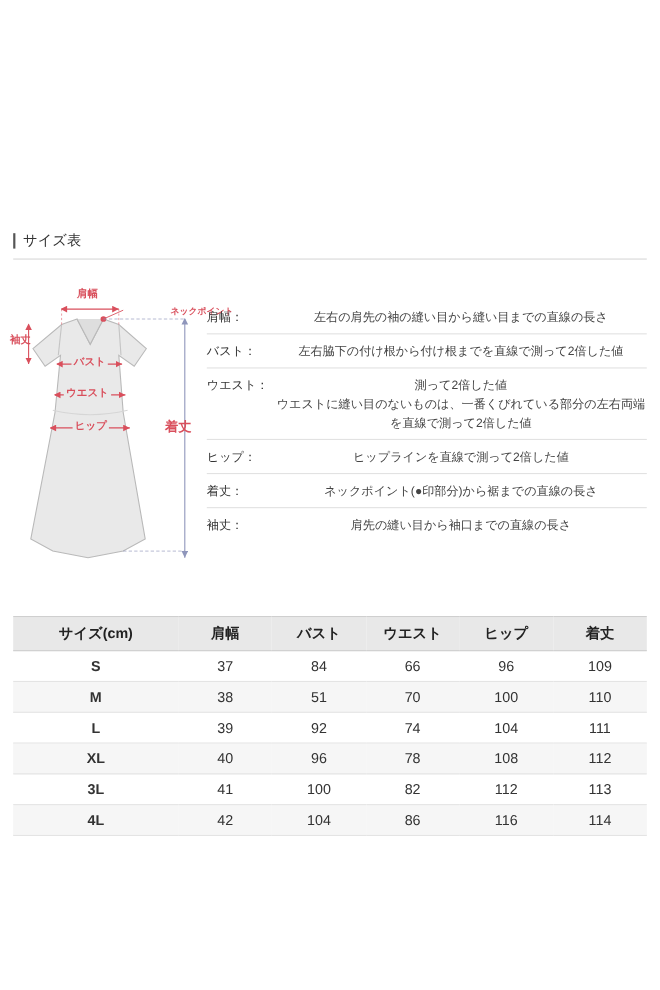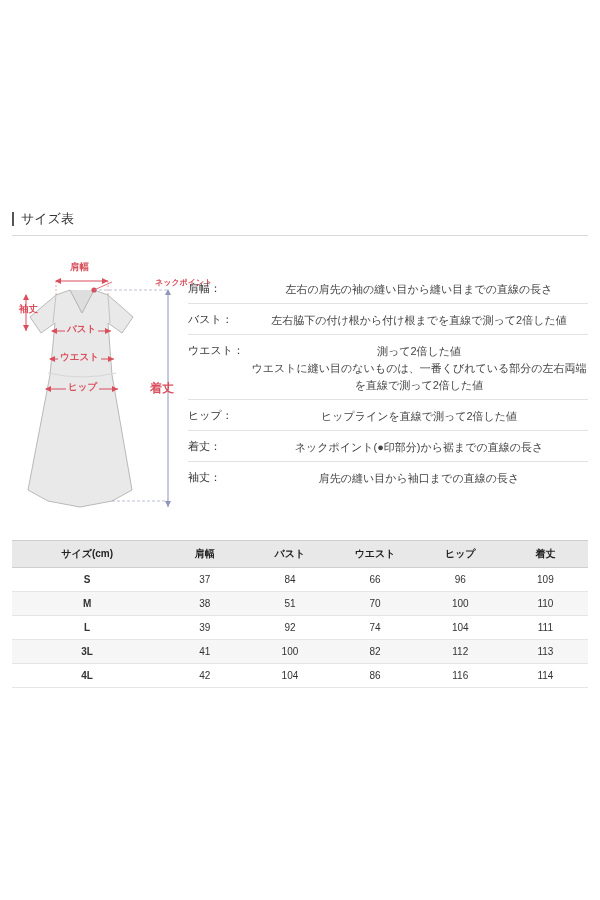--- a/index.html
+++ b/index.html
@@ -73,24 +73,24 @@
   }
   .def-sep {
     height: 1px;
     background: #e2e2e2;
     margin: 5px 0 5px 0;
   }
 
   
   .size-table {
     position: absolute;
-    left: 12px; top: 540px;
+    left: 12px; top: 560px;
     width: 576px;
     border-collapse: collapse;
-    font-size: 10px;
+    font-size: 13px;
   }
   .size-table th, .size-table td {
     text-align: center;
     padding: 4px 0 4px 0;
     border: none;
   }
   .size-table thead th {
     background: #e8e8e8;
     font-weight: bold;
     color: #222;
@@ -169,21 +169,21 @@
 
       <line x1="38" y1="134" x2="110" y2="134" stroke="#d94f5c" stroke-width="1" marker-start="url(#arrL)" marker-end="url(#arrR)"></line>
 
       <line x1="160" y1="35" x2="160" y2="252" stroke="#8f96bb" stroke-width="1" marker-start="url(#arrLb)" marker-end="url(#arrRb)"></line>
       <line x1="86" y1="35" x2="160" y2="35" stroke="#8f96bb" stroke-width="0.6" stroke-dasharray="3,2"></line>
       <line x1="104" y1="246" x2="160" y2="246" stroke="#8f96bb" stroke-width="0.6" stroke-dasharray="3,2"></line>
     </svg>
 
     <div style="position:absolute;left:62px;top:6px;font-size:9.5px;color:#d94f5c;font-weight:bold;">肩幅</div>
     <div style="position:absolute;left:100px;top:22px;font-size:8px;color:#d94f5c;font-weight:bold;white-space:nowrap;padding-left:47px;">ネックポイント</div>
-    <div style="position:absolute;left:11px;top:48px;font-size:9.5px;color:#d94f5c;font-weight:bold;">袖丈</div>
+    <div style="position:absolute;left:1px;top:48px;font-size:9.5px;color:#d94f5c;font-weight:bold;">袖丈</div>
     <div style="position:absolute;left:57px;top:68px;font-size:9.5px;color:#d94f5c;font-weight:bold;background:#e9e9e9;padding:0 2px;">バスト</div>
     <div style="position:absolute;left:50px;top:96px;font-size:9.5px;color:#d94f5c;font-weight:bold;background:#e9e9e9;padding:0 2px;">ウエスト</div>
     <div style="position:absolute;left:58px;top:126px;font-size:9.5px;color:#d94f5c;font-weight:bold;background:#e9e9e9;padding:0 2px;">ヒップ</div>
     <div style="position:absolute;left:142px;top:125px;font-size:12px;color:#d94f5c;font-weight:bold;">着丈</div>
   </div>
 
   <div class="defs">
 
     <div class="def-row">
       <div class="def-term">肩幅：</div>
@@ -266,20 +266,28 @@
       </tr>
       <tr>
         <td class="label">L</td>
         <td>39</td>
         <td>92</td>
         <td>74</td>
         <td>104</td>
         <td>111</td>
       </tr>
       <tr>
+        <td class="label">XL</td>
+        <td>40</td>
+        <td>96</td>
+        <td>78</td>
+        <td>108</td>
+        <td>112</td>
+      </tr>
+      <tr>
         <td class="label">3L</td>
         <td>41</td>
         <td>100</td>
         <td>82</td>
         <td>112</td>
         <td>113</td>
       </tr>
       <tr>
         <td class="label">4L</td>
         <td>42</td>

